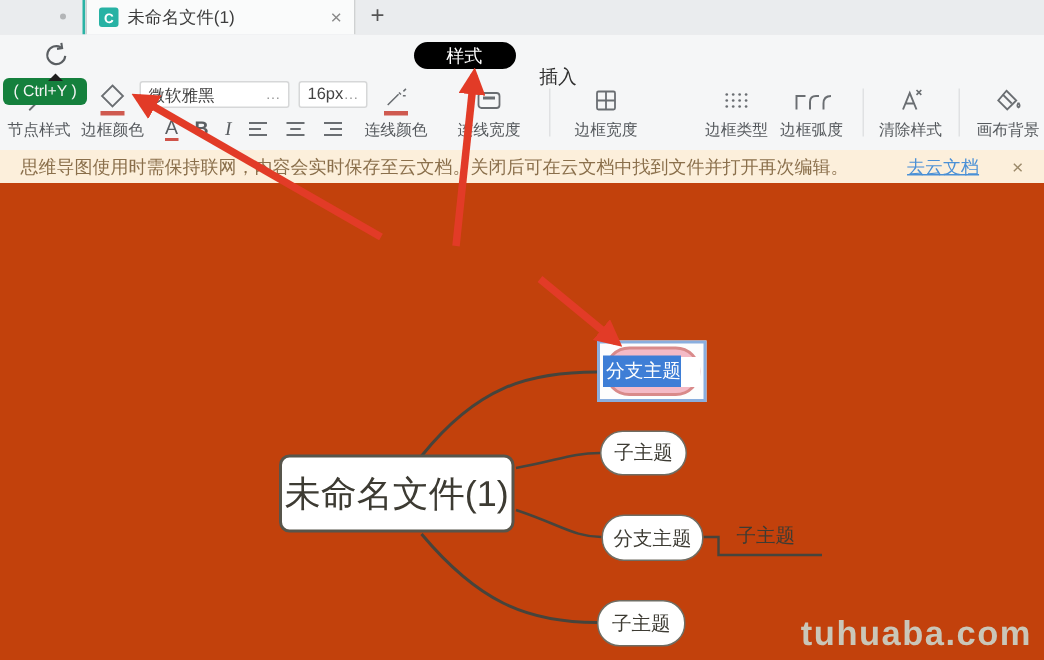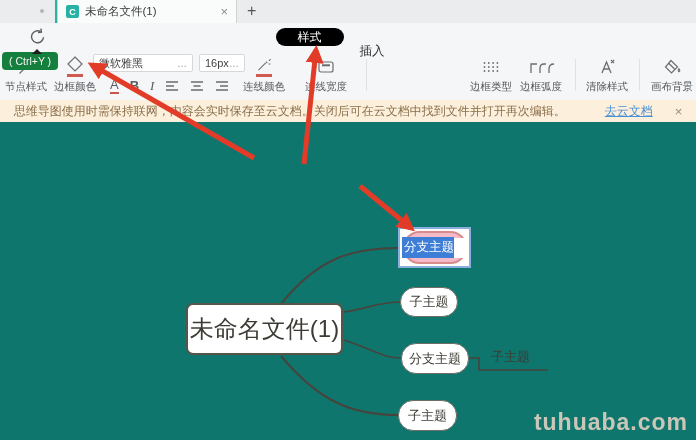--- a/index.html
+++ b/index.html
@@ -46,21 +46,21 @@
   .fmt.b{font-weight:bold;}
   .fmt.i{font-style:italic;font-family:"Liberation Serif",serif;}
 
   
   .banner{position:absolute;left:0;top:100px;width:696px;height:22px;background:#fcefdb;
     display:flex;align-items:center;justify-content:center;gap:10px;font-size:12px;color:#8a6f4b;}
   .banner-link{color:#4a90d6;text-decoration:underline;cursor:pointer;margin-left:29px;}
   .banner-close{color:#9c8a6a;font-size:13px;margin-left:12px;}
 
   
-  .canvas{position:absolute;left:0;top:122px;width:696px;height:318px;background:#0f766e;}
+  .canvas{position:absolute;left:0;top:122px;width:696px;height:318px;background:#c2410c;}
   .watermark{position:absolute;right:8px;bottom:4px;font-size:23px;font-weight:bold;color:#cac6b8;letter-spacing:1px;}
 
   svg.layer{position:absolute;left:0;top:0;pointer-events:none;}
   .lines-layer{z-index:3;}
   .arrows-layer{z-index:9;}
 
   .node{position:absolute;z-index:4;box-sizing:border-box;text-align:right;}
   .root{left:186px;top:303px;width:157px;height:52px;background:#fff;border:2px solid #57554b;border-radius:7px;
     display:flex;align-items:center;justify-content:center;font-size:24px;color:#3d3b33;white-space:nowrap;}
   .selwrap{left:398px;top:227px;width:73px;height:41px;border:2px solid #8aaede;background:#fdfdfd;
@@ -170,20 +170,29 @@
         <svg width="20" height="20" viewBox="0 0 20 20">
             <rect x="3" y="5" width="14" height="10" rx="2" fill="none" stroke="#6a6e72" stroke-width="1.2"></rect>
             <path d="M6 8.3 H14" stroke="#6a6e72" stroke-width="2"></path>
           </svg>
       </div>
       <div class="lbl">连线宽度</div>
     </div>
 
     <div class="divider" style="left:366px"></div>
 
+    <div class="grp" style="left:376px">
+      <div class="ic">
+        <svg width="20" height="20" viewBox="0 0 20 20">
+            <rect x="4" y="4" width="12" height="12" rx="1" fill="none" stroke="#6a6e72" stroke-width="1.2"></rect>
+            <path d="M10 4 V16 M4 10 H16" stroke="#6a6e72" stroke-width="1.2"></path>
+          </svg>
+      </div>
+      <div class="lbl">边框宽度</div>
+    </div>
 
 
     <div class="grp" style="left:463px">
       <div class="ic">
         <svg width="20" height="20" viewBox="0 0 20 20">
           <g fill="#6a6e72">
             <circle cx="3.5" cy="6" r="0.9"></circle>
               <circle cx="7.8" cy="6" r="0.9"></circle>
               <circle cx="12.1" cy="6" r="0.9"></circle>
               <circle cx="16.4" cy="6" r="0.9"></circle>

